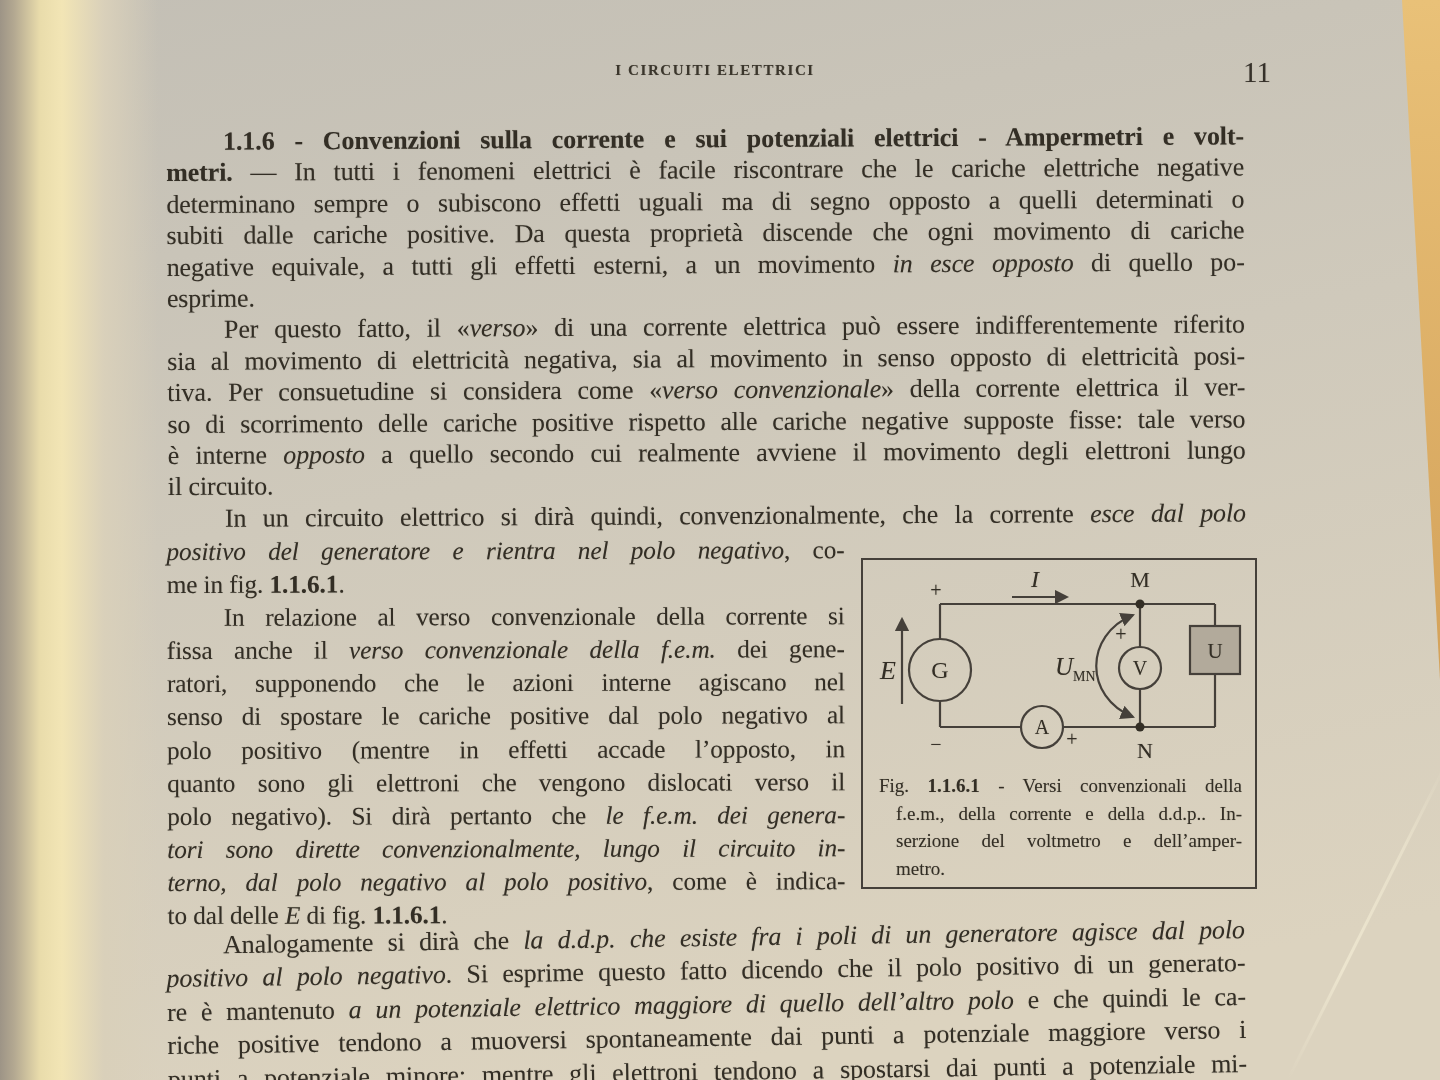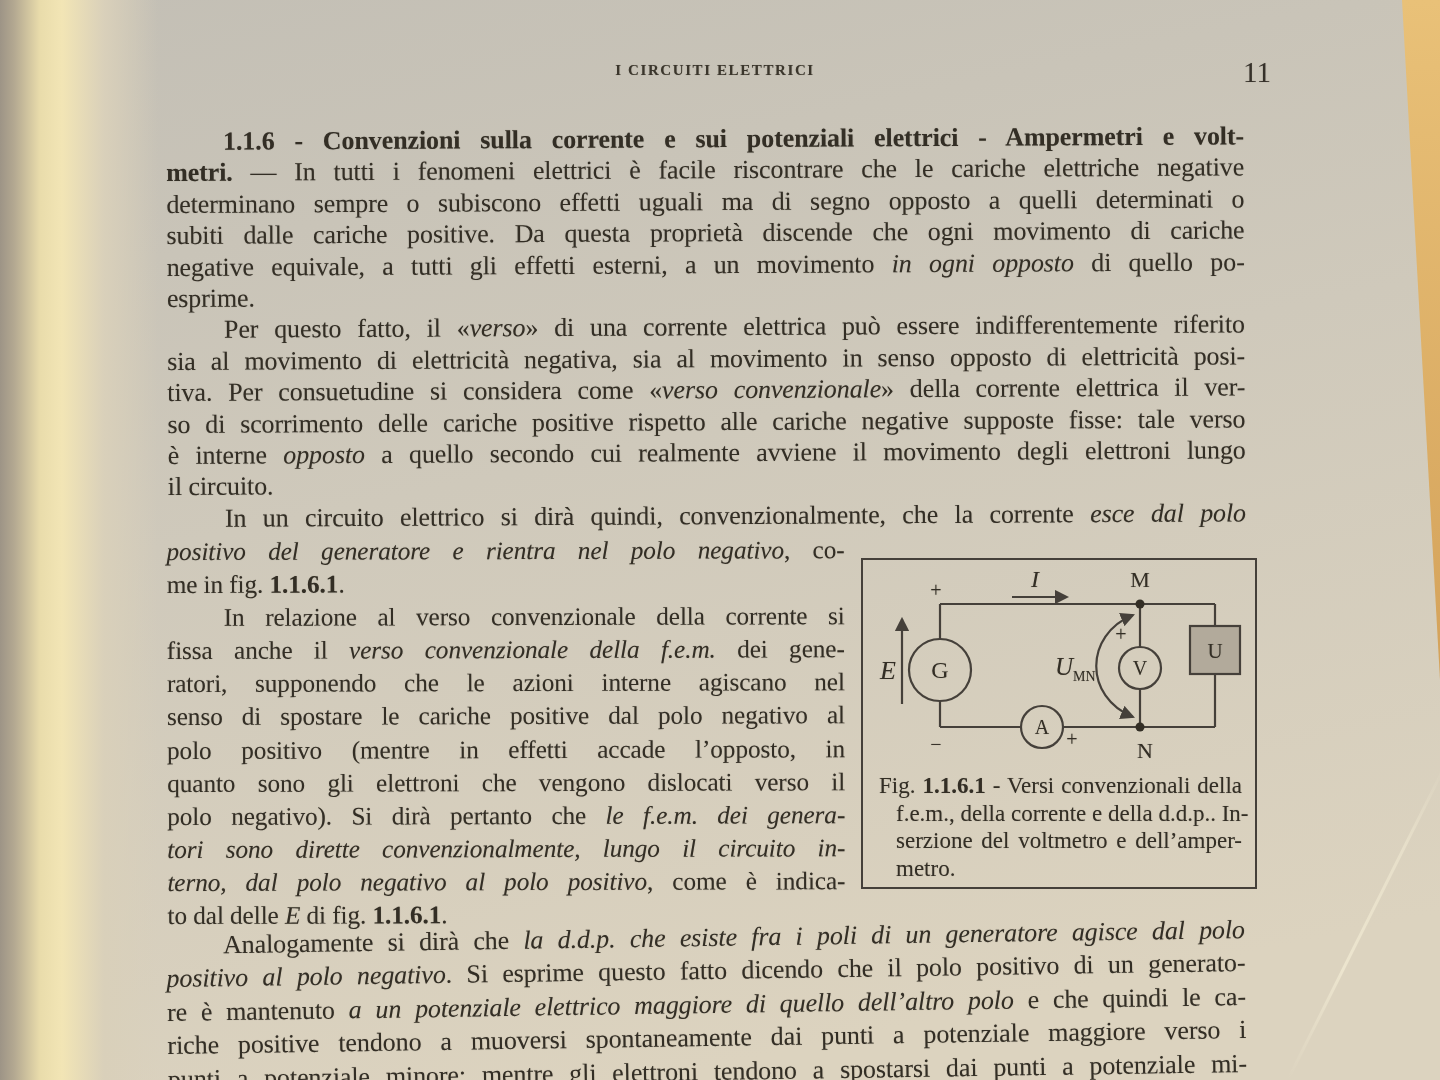--- a/index.html
+++ b/index.html
@@ -58,21 +58,21 @@
     transform:rotate(-0.85deg);transform-origin:left center;}
 
   .figure{
     position:absolute;left:861px;top:558px;width:392px;height:327px;
     border:2px solid var(--line);
   }
   .circuit{position:absolute;left:0;top:0;}
   .circuit text{font-family:"Liberation Serif","DejaVu Serif",serif;fill:var(--ink);}
   .caption{
     position:absolute;left:16px;right:13px;top:212px;
-    font-size:23px;line-height:27.6px;
+    font-size:19px;line-height:27.6px;
   }
   .caption .tl{padding-left:17px;letter-spacing:0;}
   .caption .tl.ind{padding-left:0;text-indent:0;}
 </style>
 </head>
 <body>
 
 <div class="photo">
   <div class="page-bg"></div>
   <div class="gutter"></div>
@@ -82,21 +82,21 @@
   <div class="sheet">
 
     <div class="running-title">I CIRCUITI ELETTRICI</div>
     <div class="page-number">11</div>
 
     <div class="txt block-a">
         <div class="tl ind"><span class="s-b">1.1.6 - Convenzioni sulla corrente e sui potenziali elettrici - Ampermetri e volt-</span></div>
         <div class="tl"><span class="s-b">metri.</span><span class="s-r"> — In tutti i fenomeni elettrici è facile riscontrare che le cariche elettriche negative</span></div>
         <div class="tl"><span class="s-r">determinano sempre o subiscono effetti uguali ma di segno opposto a quelli determinati o</span></div>
         <div class="tl"><span class="s-r">subiti dalle cariche positive. Da questa proprietà discende che ogni movimento di cariche</span></div>
-        <div class="tl"><span class="s-r">negative equivale, a tutti gli effetti esterni, a un movimento </span><span class="s-i">in ogni opposto</span><span class="s-r"> di quello po-</span></div>
+        <div class="tl"><span class="s-r">negative equivale, a tutti gli effetti esterni, a un movimento </span><span class="s-i">in esce opposto</span><span class="s-r"> di quello po-</span></div>
         <div class="tl last"><span class="s-r">esprime.</span></div>
         <div class="tl ind"><span class="s-r">Per questo fatto, il «</span><span class="s-i">verso</span><span class="s-r">» di una corrente elettrica può essere indifferentemente riferito</span></div>
         <div class="tl"><span class="s-r">sia al movimento di elettricità negativa, sia al movimento in senso opposto di elettricità posi-</span></div>
         <div class="tl"><span class="s-r">tiva. Per consuetudine si considera come «</span><span class="s-i">verso convenzionale</span><span class="s-r">» della corrente elettrica il ver-</span></div>
         <div class="tl"><span class="s-r">so di scorrimento delle cariche positive rispetto alle cariche negative supposte fisse: tale verso</span></div>
         <div class="tl"><span class="s-r">è interne </span><span class="s-i">opposto</span><span class="s-r"> a quello secondo cui realmente avviene il movimento degli elettroni lungo</span></div>
         <div class="tl last"><span class="s-r">il circuito.</span></div>
         <div class="tl ind"><span class="s-r">In un circuito elettrico si dirà quindi, convenzionalmente, che la corrente </span><span class="s-i">esce dal polo</span></div>
       </div>
     <div class="txt block-b">

